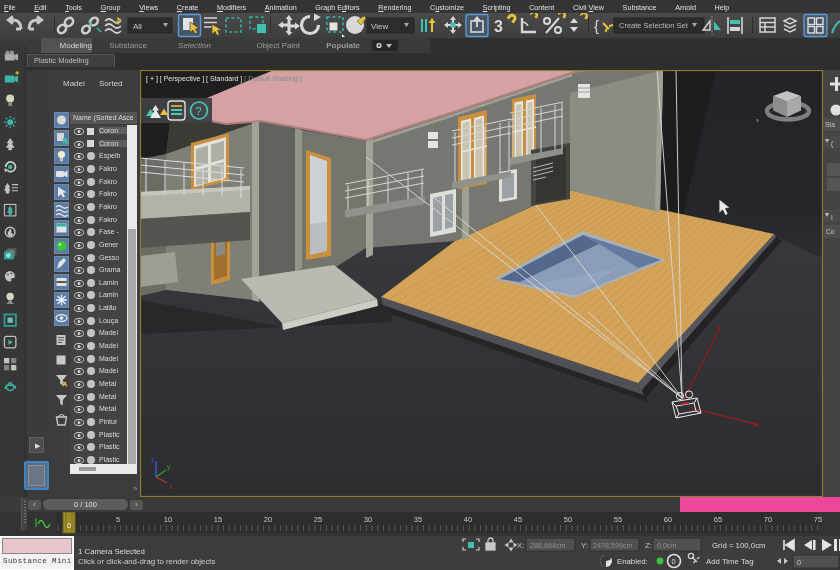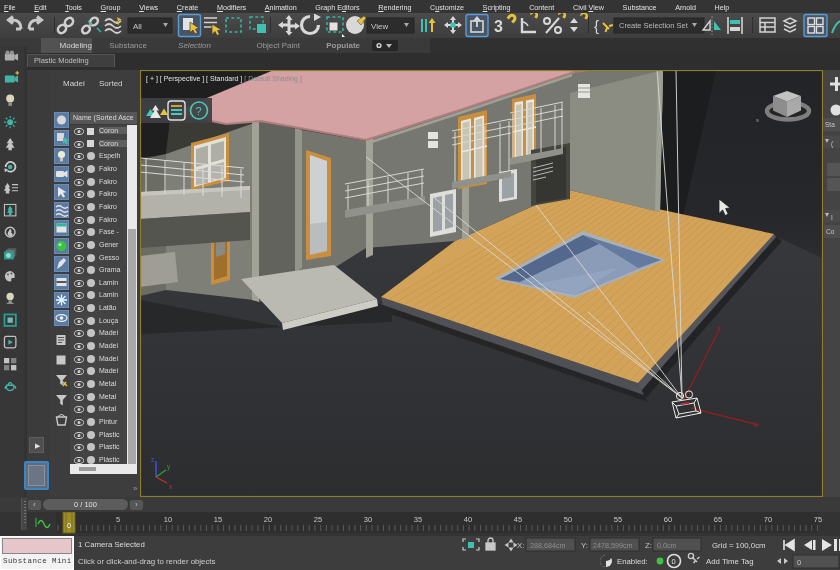--- a/index.html
+++ b/index.html
@@ -22,21 +22,21 @@
 #polytab{left:27px;top:1px;width:88px;height:13px;background:#3f3f3f;border:1px solid #555;border-bottom:none;
  color:#c0c0c0;font-size:7.5px;padding:1px 0 0 6px;}
 
 #leftstrip{left:0;top:46px;width:27px;height:451px;background:#373737;}
 #leftcol2{left:27px;top:70px;width:23px;height:427px;background:#3b3b3b;}
 
 #explorer{left:50px;top:70px;width:90px;height:427px;background:#3d3d3d;font-size:7.5px;color:#cccccc;}
 
 #cmdpanel{left:823px;top:70px;width:17px;height:427px;background:#444444;}
 
-#trackrow{left:0;top:497px;width:840px;height:15px;background:#3a3a3a;padding-left:14px;}
+#trackrow{left:0;top:497px;width:680px;height:15px;background:#3a3a3a;padding-left:14px;}
 #ruler{left:0;top:512px;width:840px;height:24px;background:#333333;}
 #statusbar{left:0;top:536px;width:840px;height:34px;background:#3d3d3d;}
 #maxmini{left:0;top:536px;width:74px;height:34px;background:#f2f2f2;border:1px solid #fff;}
 #maxmini .pink{left:1px;top:1px;width:70px;height:16px;background:#e7c6cb;border:1px solid #888;}
 #maxmini .lbl{left:2px;top:20px;font-family:"Liberation Mono",monospace;font-size:7.5px;color:#3a3a3a;letter-spacing:0.4px;}
 .statxt{color:#dcdcdc;font-size:7.8px;}
 </style>
 </head>
 <body>
 <div id="app">
@@ -1013,21 +1013,21 @@
  <rect x="63" y="0" width="12" height="21" fill="#9c8d2a" stroke="#6a6015"></rect>
  <line x1="66" y1="0" x2="66" y2="21" stroke="#7a6e1c" stroke-width="1"></line>
  <line x1="72" y1="0" x2="72" y2="21" stroke="#7a6e1c" stroke-width="1"></line>
  <text x="69" y="16" text-anchor="middle" font-family="Liberation Sans" font-size="7.5" fill="#f0f0f0">0</text>
 </svg>
 </div>
 <div style="left:21px;top:498px;width:6px;height:32px;background:#454545;border-left:1px solid #555;">
   <div style="left:1.5px;top:3px;width:2px;height:24px;background:repeating-linear-gradient(#777 0 1px,transparent 1px 3px);"></div>
 </div>
   <div id="statusbar">
-  <div class="statxt t" style="left:78px;top:4px;">1 Camera Selected</div>
+  <div class="statxt t" style="left:78px;top:11px;">1 Camera Selected</div>
   <div class="statxt t" style="left:78px;top:21px;color:#cfcfcf;">Click or click-and-drag to render objects</div>
   <svg width="762" height="34" viewBox="78 0 762 34" style="left:78px;top:0;">
 
     <g stroke="#c8c8c8" stroke-width="1.2" fill="none">
       <path d="M466 3 h-3 v3 M476 3 h3 v3 M466 14 h-3 v-3 M476 14 h3 v-3"></path>
     </g>
     <rect x="468" y="6" width="6" height="6" fill="#3fc0b0"></rect>
     <g fill="none" stroke="#c8c8c8" stroke-width="1.3">
       <rect x="486" y="7" width="9" height="7" fill="#c8c8c8"></rect>
       <path d="M488 7 v-2.5 a2.5 2.5 0 0 1 5 0 V7"></path>

